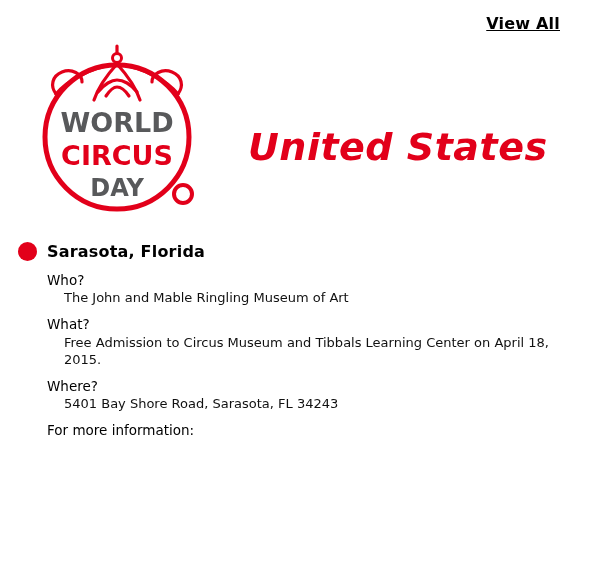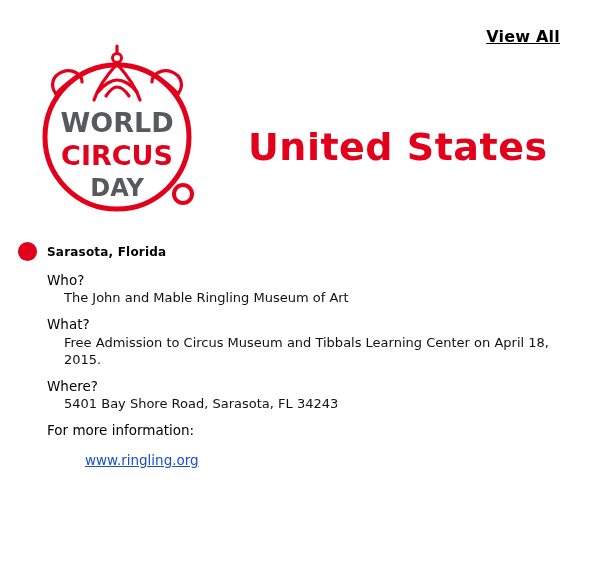--- a/index.html
+++ b/index.html
@@ -12,21 +12,21 @@
     background: #ffffff;
     font-family: "DejaVu Sans", "Liberation Sans", sans-serif;
     color: #1a1a1a;
     overflow: hidden;
     position: relative;
   }
 
   
   .view-all-wrap {
     position: absolute;
-    top: 27px;
+    top: 14px;
     right: 50px;
     text-align: right;
   }
   .view-all {
     font-size: 16px;
     font-weight: bold;
     color: #000000;
     text-decoration: underline;
     cursor: pointer;
     letter-spacing: .2px;
@@ -44,20 +44,21 @@
   
   .country-title {
     position: absolute;
     left: 248px;
     top: 100px;
     font-size: 38px;
     font-weight: bold;
     color: #e2001a;
     letter-spacing: .5px;
     font-family: "DejaVu Sans", "Liberation Sans", sans-serif;
+    font-style: italic;
   }
 
   
   .event {
     position: absolute;
     left: 18px;
     top: 242px;
     width: 570px;
   }
   .event-head {
@@ -66,21 +67,21 @@
     gap: 10px;
   }
   .bullet-dot {
     width: 19px;
     height: 19px;
     border-radius: 50%;
     background: #e2001a;
     flex: 0 0 auto;
   }
   .event-city {
-    font-size: 12px;
+    font-size: 16px;
     font-weight: bold;
     color: #000000;
     letter-spacing: .2px;
   }
 
   .details {
     margin-left: 29px;
     margin-top: 10px;
   }
   .field {
@@ -166,17 +167,16 @@
     </div>
 
 
     <div class="field">
       <div class="field-label">Where?</div>
       <div class="field-value">5401 Bay Shore Road, Sarasota, FL  34243</div>
     </div>
 
     <div class="field more-info">
       <div class="field-label">For more information:</div>
-      <a class="link-value" href="#">www.ringling.org</a>
     </div>
 
   </div>
 </div>
 
 </body></html>

